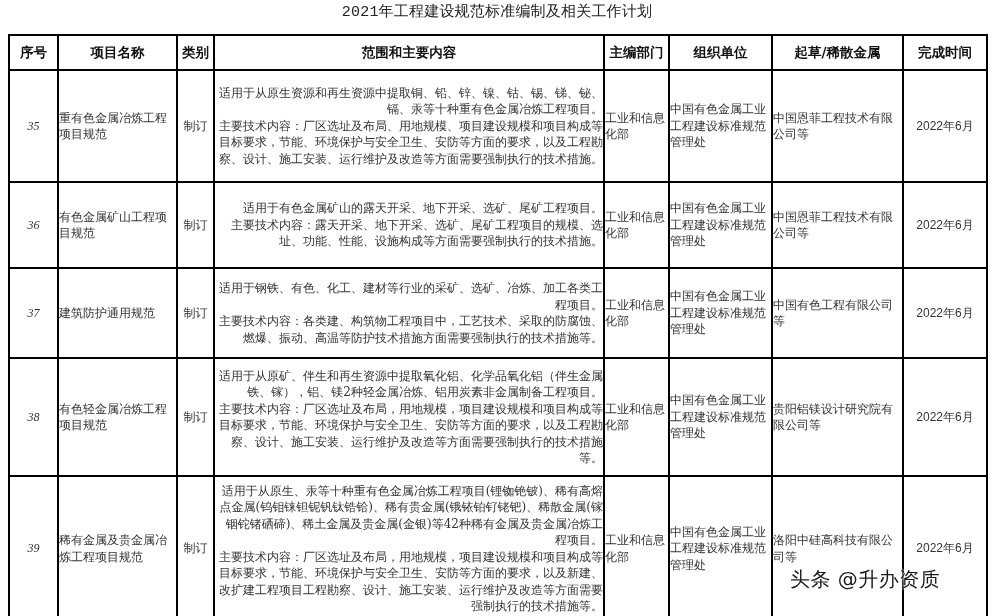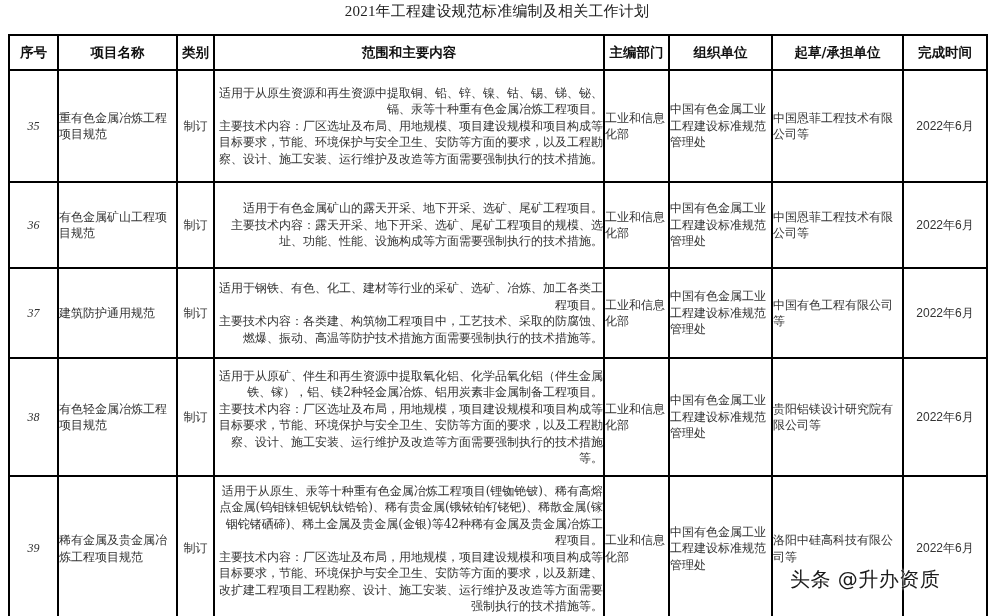--- a/index.html
+++ b/index.html
@@ -1,20 +1,20 @@
 <!DOCTYPE html>
 <html><head>
 <meta charset="utf-8">
 <style>
   html, body { margin: 0; padding: 0; background: #ffffff; }
   body { width: 994px; height: 616px; position: relative; overflow: hidden;
          font-family: "DejaVu Serif", "Liberation Serif", serif; color: #222; }
   .title { position: absolute; left: 0; top: 2px; width: 994px; text-align: center;
            font-size: 15px; color: #222; letter-spacing: 0.2px;
-           font-family: Liberation Serif, serif; }
+           font-family: Liberation Mono, monospace; }
   table.plan { position: absolute; left: 8px; top: 34px; border-collapse: collapse;
                table-layout: fixed; width: 978px; }
   table.plan th, table.plan td { border: 2px solid #000; padding: 0; vertical-align: middle; }
   table.plan th { height: 33px; font-family: "DejaVu Sans", "Liberation Sans", sans-serif;
                   font-weight: bold; font-size: 13.5px; text-align: center; color: #111; }
   table.plan td { font-size: 12px; line-height: 16.5px; color: #333; }
   td.c-num { text-align: center; font-family: "Liberation Serif", "DejaVu Serif", serif; font-size: 12.5px; font-style: italic; }
   td.c-name { padding-left: 4px; padding-right: 4px; font-size: 12.5px; line-height: 17px; }
   td.c-type { text-align: center; font-size: 12.5px; }
   td.c-scope { padding: 1px 4px; text-align: right; font-size: 12px; line-height: 16.3px; }
@@ -41,21 +41,21 @@
     <col style="width:84px">
   </colgroup>
   <thead>
     <tr>
       <th>序号</th>
       <th>项目名称</th>
       <th>类别</th>
       <th>范围和主要内容</th>
       <th>主编部门</th>
       <th>组织单位</th>
-      <th>起草/承担单位</th>
+      <th>起草/稀散金属</th>
       <th>完成时间</th>
     </tr>
   </thead>
   <tbody>
     <tr style="height:112px">
       <td class="c-num">35</td>
       <td class="c-name">重有色金属冶炼工程项目规范</td>
       <td class="c-type">制订</td>
       <td class="c-scope">
         <div>适用于从原生资源和再生资源中提取铜、铅、锌、镍、钴、锡、锑、铋、镉、汞等十种重有色金属冶炼工程项目。</div>

